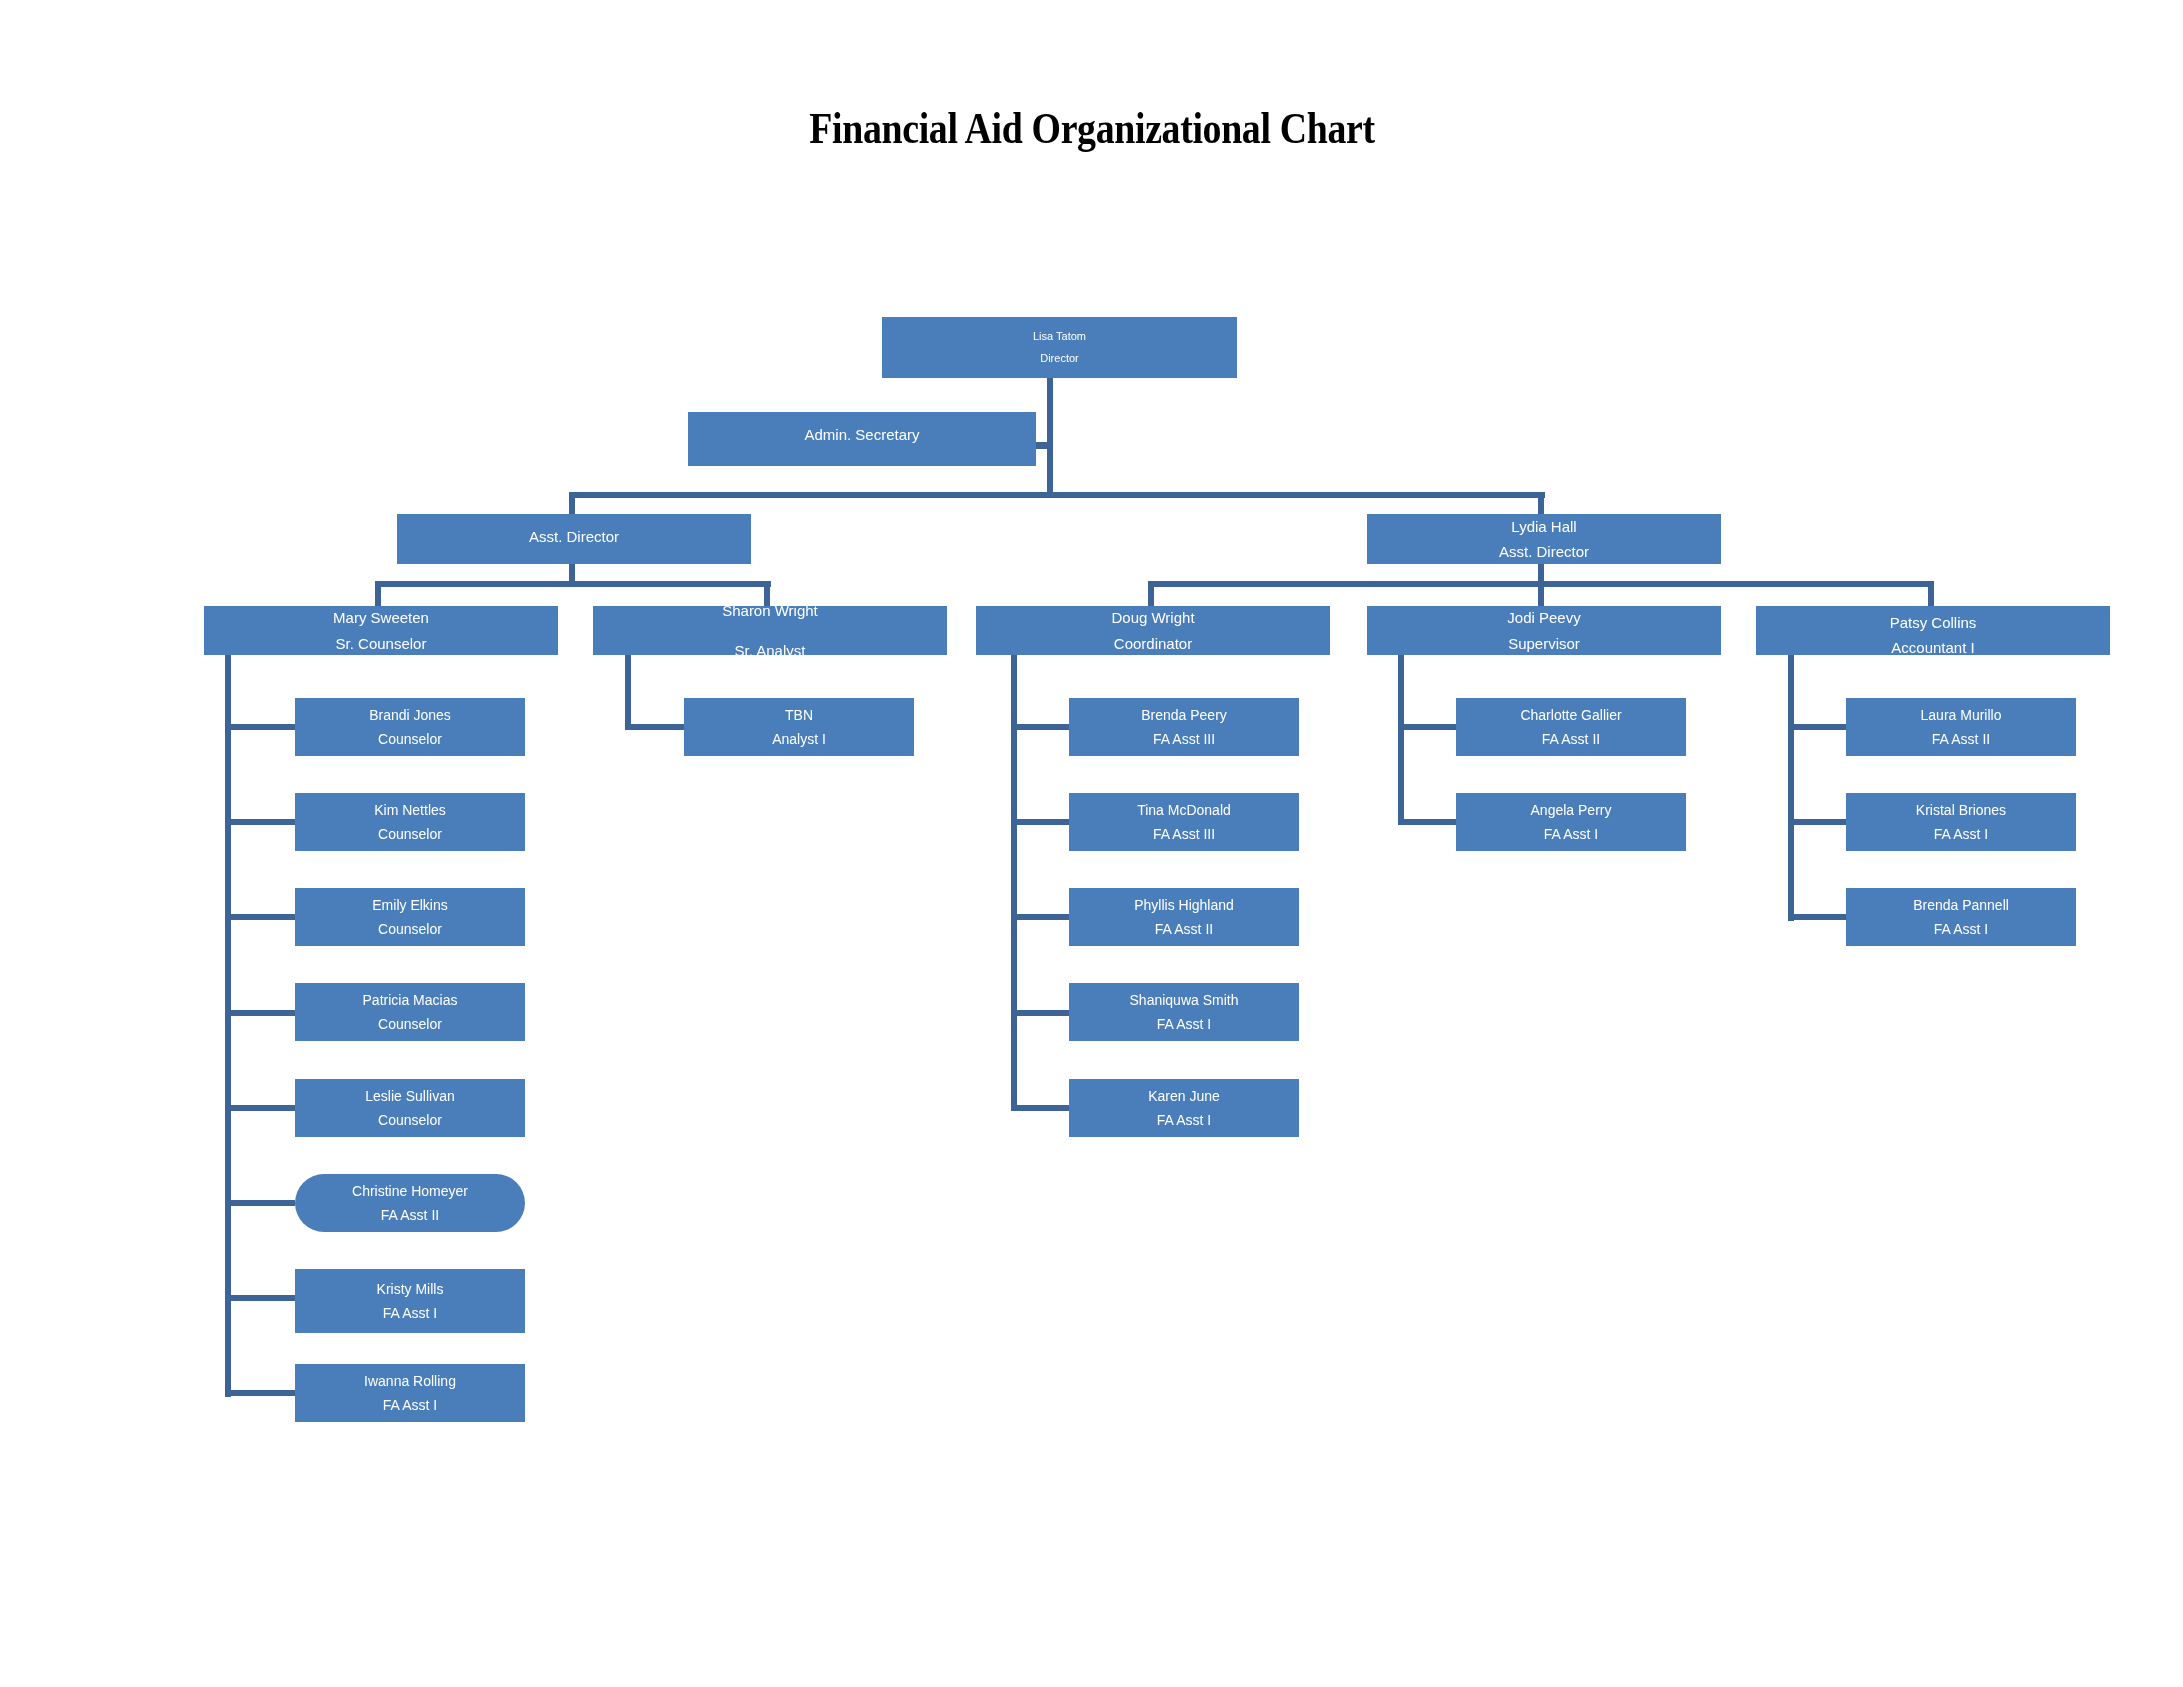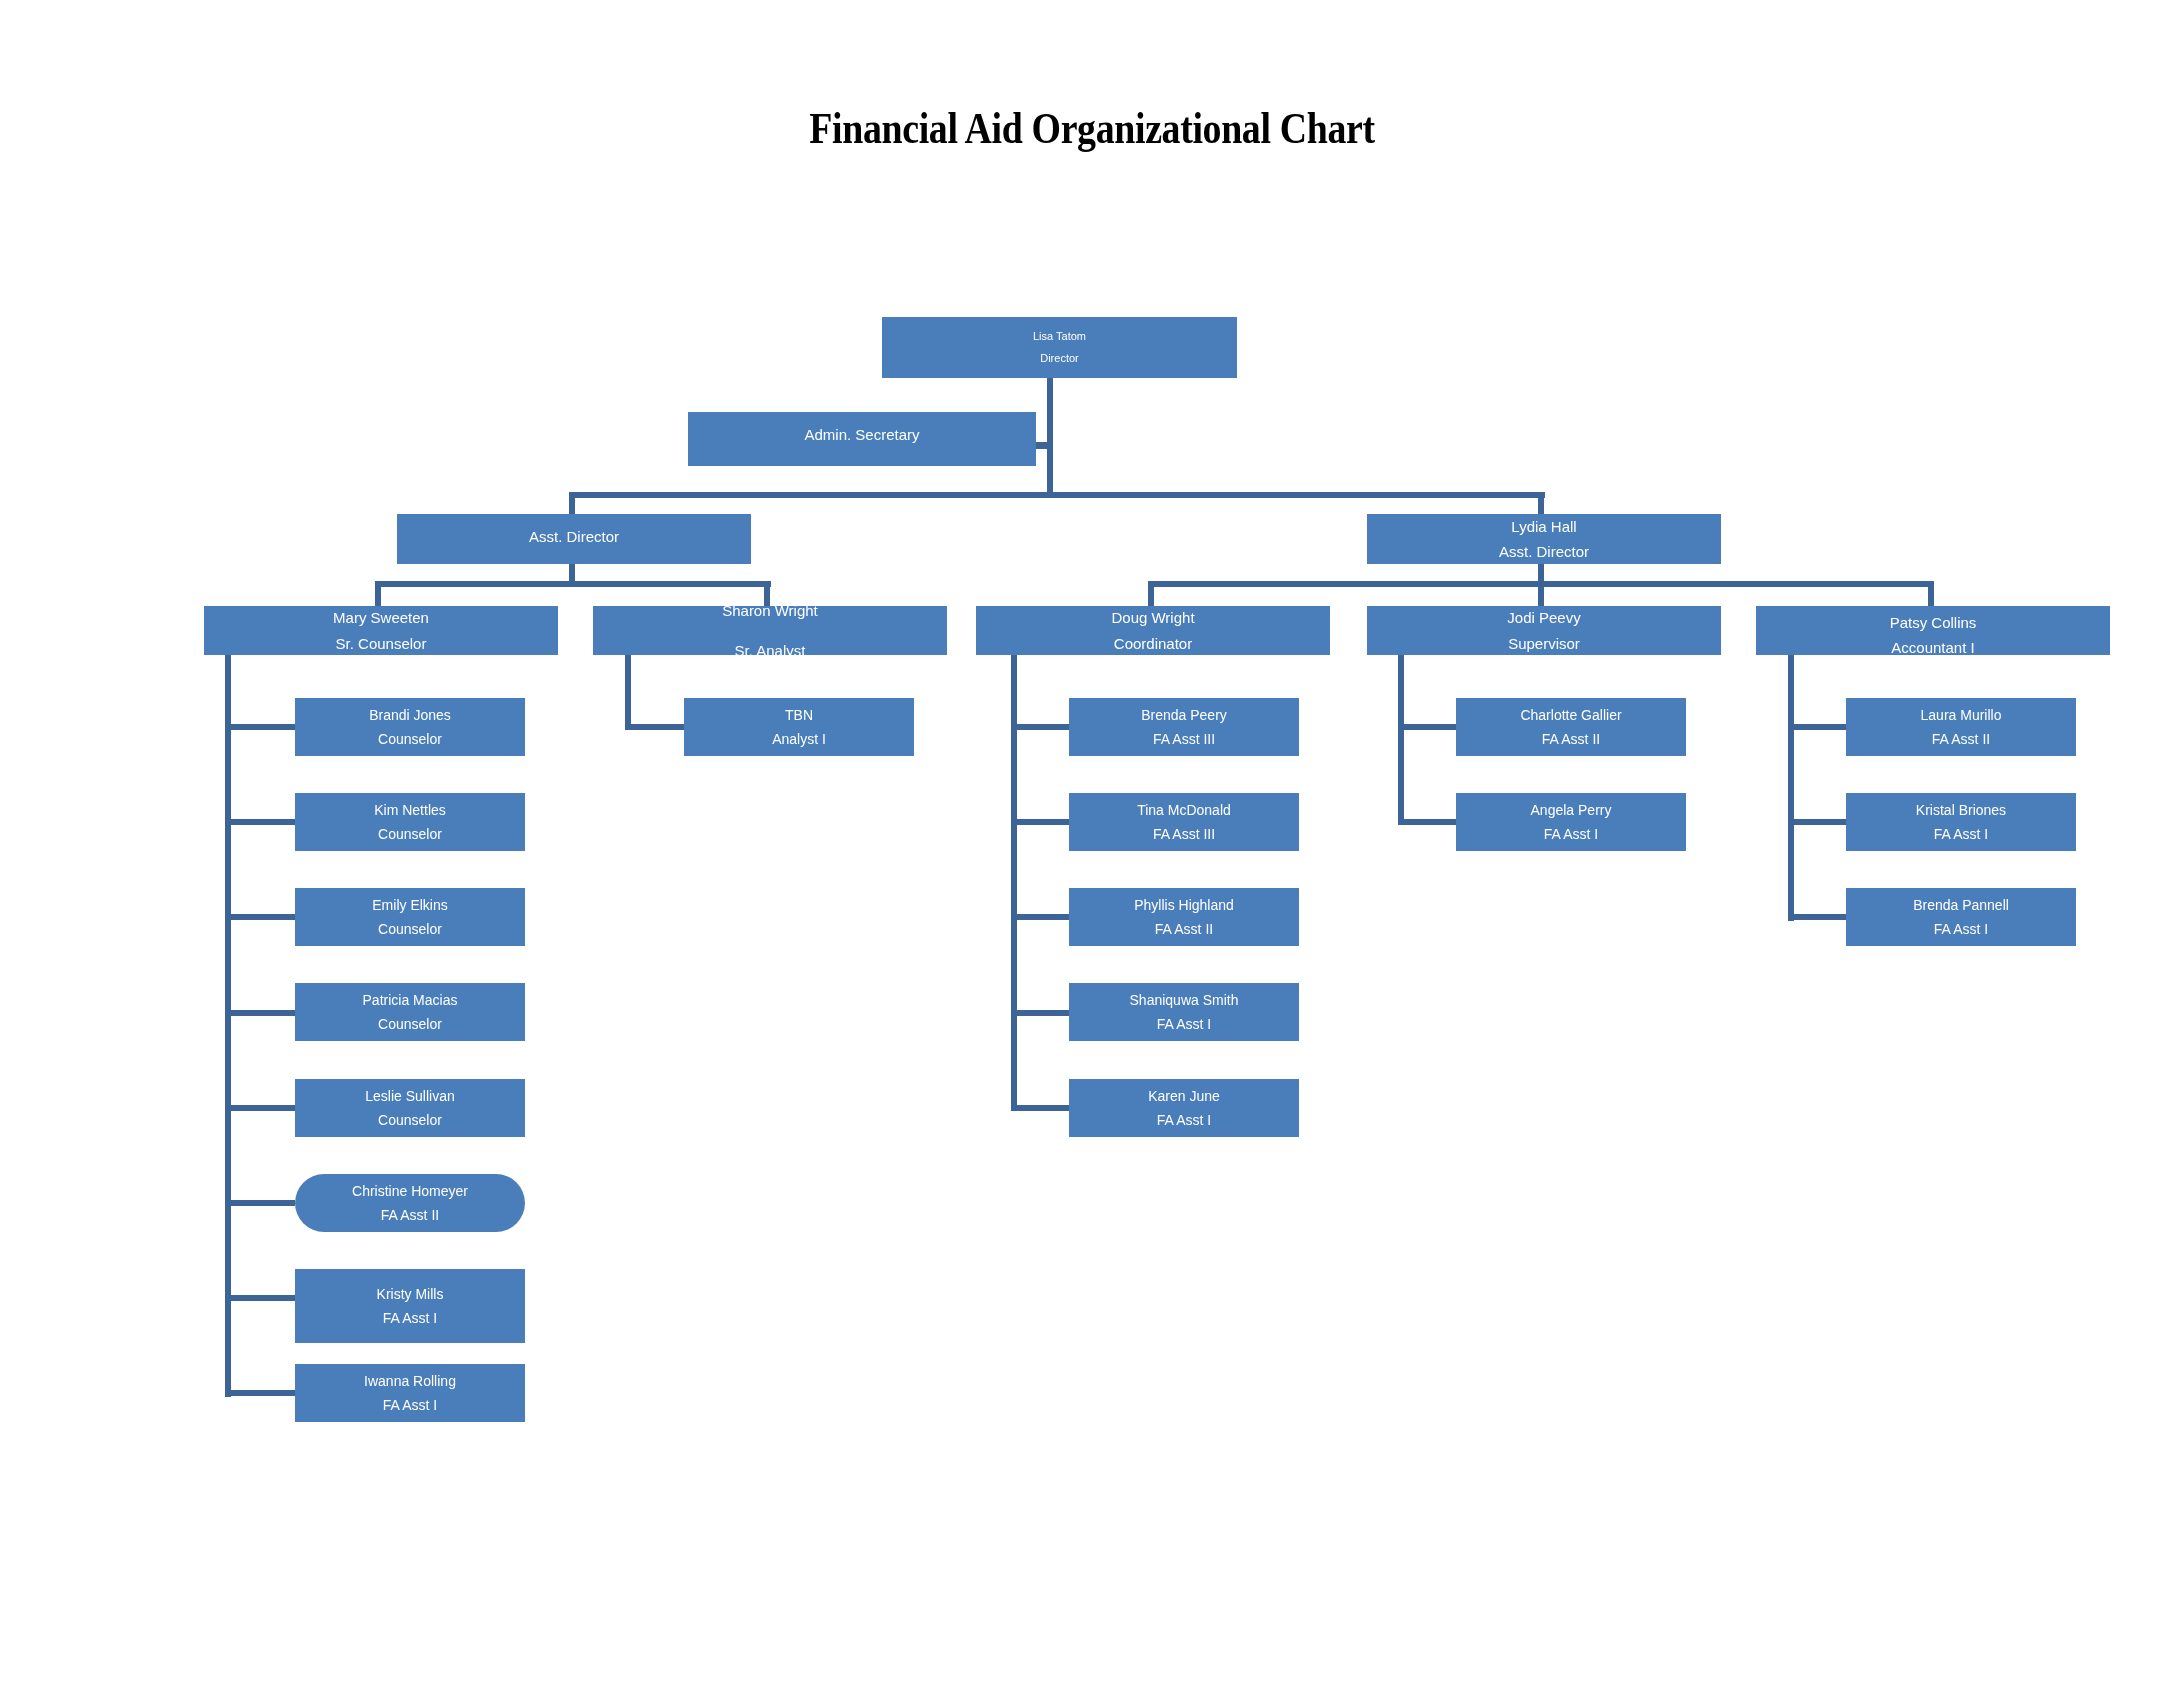--- a/index.html
+++ b/index.html
@@ -199,21 +199,21 @@
         <span class="ttl">Counselor</span>
       </div>
       <div class="node n-leaf" style="left: 295px; top: 1079px; width: 230px; height: 58px;">
         <span class="nm">Leslie Sullivan</span>
         <span class="ttl">Counselor</span>
       </div>
       <div class="node n-leaf" style="left: 295px; top: 1174px; width: 230px; height: 58px; border-radius: 29px;">
         <span class="nm">Christine Homeyer</span>
         <span class="ttl">FA Asst II</span>
       </div>
-      <div class="node n-leaf" style="left: 295px; top: 1269px; width: 230px; height: 74px;">
+      <div class="node n-leaf" style="left: 295px; top: 1269px; width: 230px; height: 64px;">
         <span class="nm">Kristy Mills</span>
         <span class="ttl">FA Asst I</span>
       </div>
       <div class="node n-leaf" style="left: 295px; top: 1364px; width: 230px; height: 58px;">
         <span class="nm">Iwanna Rolling</span>
         <span class="ttl">FA Asst I</span>
       </div>
       <div class="node n-leaf" style="left: 684px; top: 698px; width: 230px; height: 58px;">
         <span class="nm">TBN</span>
         <span class="ttl">Analyst I</span>

